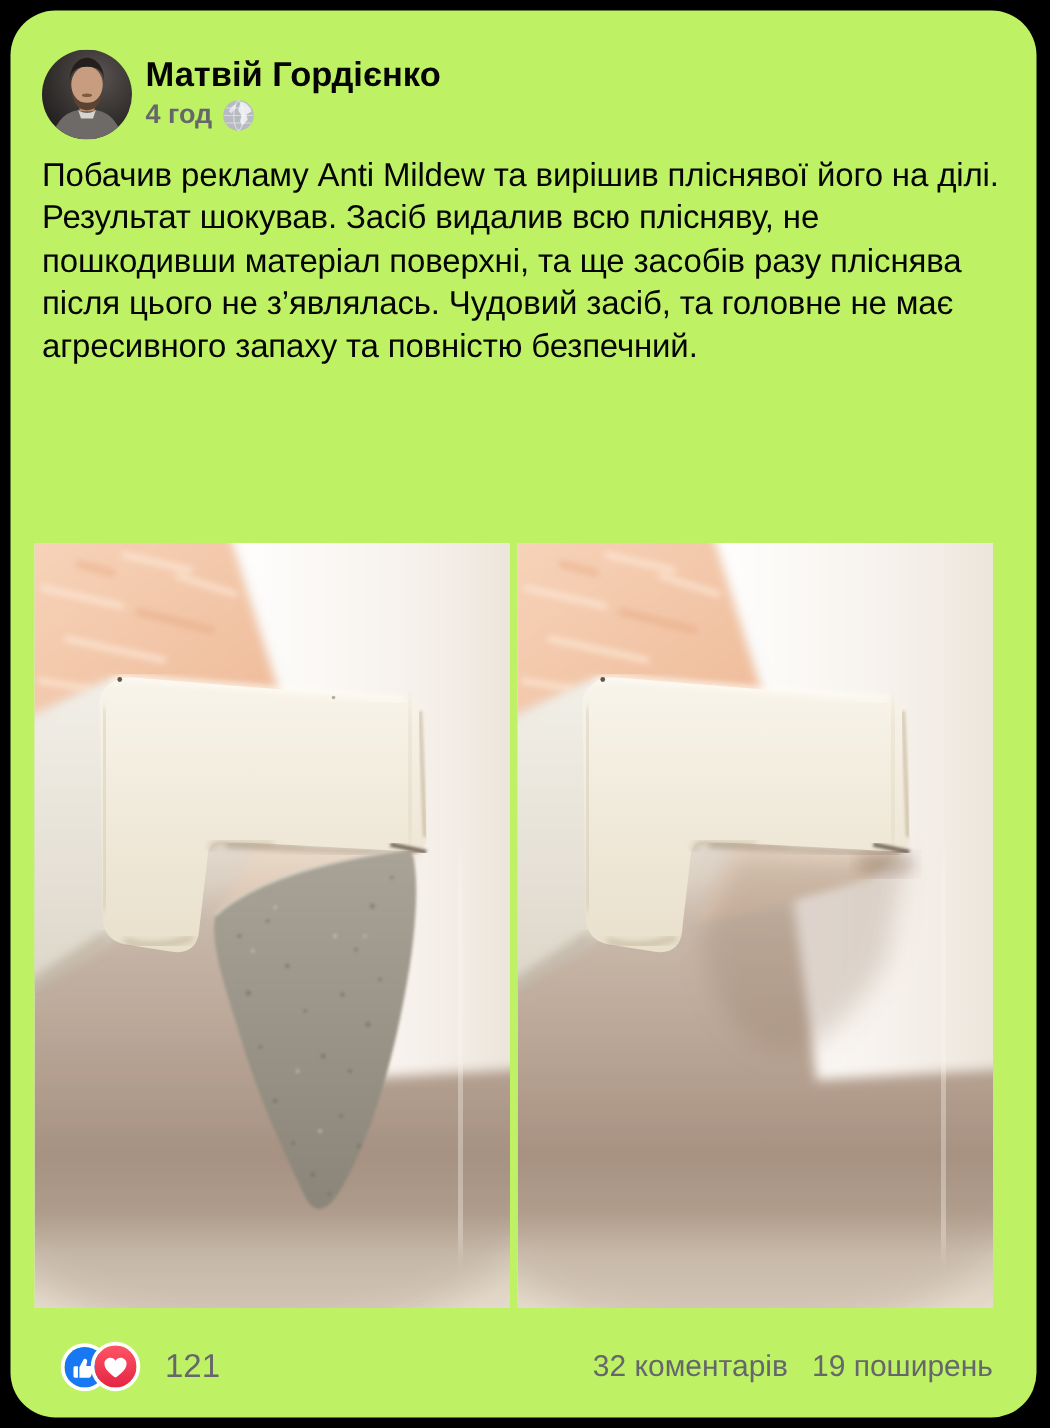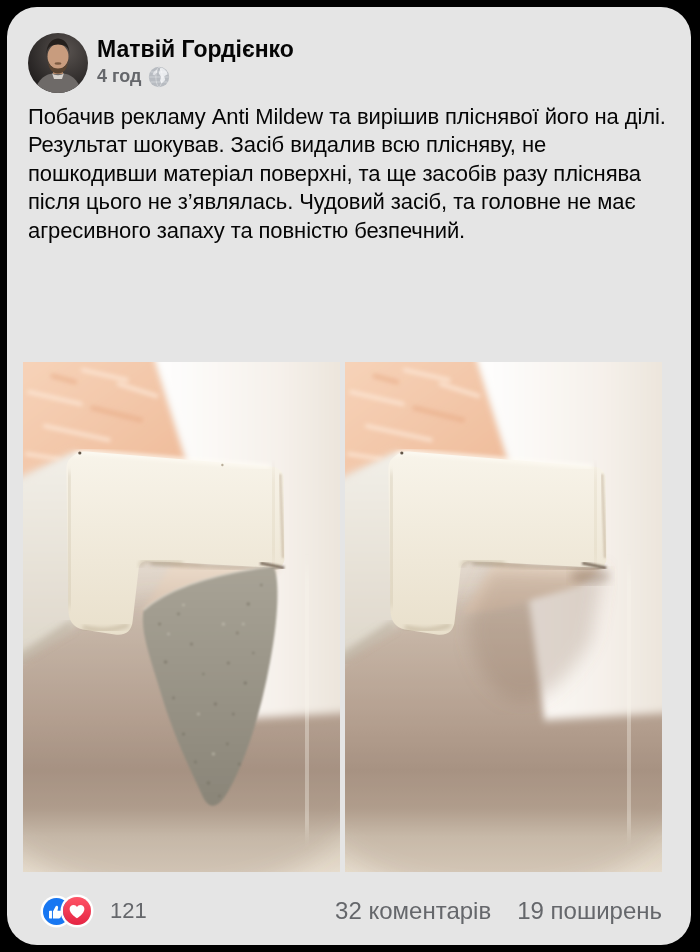--- a/index.html
+++ b/index.html
@@ -2,21 +2,21 @@
 <html><head>
 <meta charset="utf-8">
 <style>
   html,body{margin:0;padding:0;}
   body{
     width:700px;height:952px;background:#000;position:relative;overflow:hidden;
     font-family:"Liberation Sans",sans-serif;
   }
   .card{
     position:absolute;left:7px;top:7px;width:684px;height:938px;
-    background:#e5e5e5;border-radius:30px;overflow:hidden;
+    background:#bef264;border-radius:30px;overflow:hidden;
   }
   
   .header{position:absolute;left:21px;top:26px;display:flex;align-items:flex-start;}
   .avatar{width:60px;height:60px;border-radius:50%;overflow:hidden;flex:0 0 auto;cursor:pointer;}
   .avatar svg{display:block;}
   .hmeta{margin-left:9px;padding-top:3px;}
   .author{font-size:23px;font-weight:700;color:#050505;line-height:26px;cursor:pointer;}
   .timerow{display:flex;align-items:center;margin-top:3px;}
   .timestamp{font-size:18px;font-weight:700;color:#65676b;cursor:pointer;}
   .globe{margin-left:7px;margin-top:1px;display:inline-flex;}
@@ -31,21 +31,21 @@
   .photo{width:317px;height:510px;overflow:hidden;cursor:pointer;background:#e9e2d8;}
   .photo svg{display:block;}
   
   .footer{
     position:absolute;left:36px;right:29px;top:881px;height:46px;
     display:flex;align-items:center;color:#65676b;
   }
   .reaction{border-radius:50%;display:inline-flex;box-shadow:0 0 0 2.5px #fff;}
   .reaction.love{margin-left:-7px;position:relative;z-index:2;}
   .rcount{margin-left:19px;font-size:22px;cursor:pointer;}
-  .meta{margin-left:auto;display:flex;gap:26px;font-size:24px;align-items:flex-end;}
+  .meta{margin-left:auto;display:flex;gap:16px;font-size:20px;align-items:flex-end;}
   .meta span{cursor:pointer;}
 </style>
 </head>
 <body>
 
 <div class="card">
 
   <div class="header">
     <div class="avatar">
       <svg width="60" height="60" viewBox="0 0 60 60">

